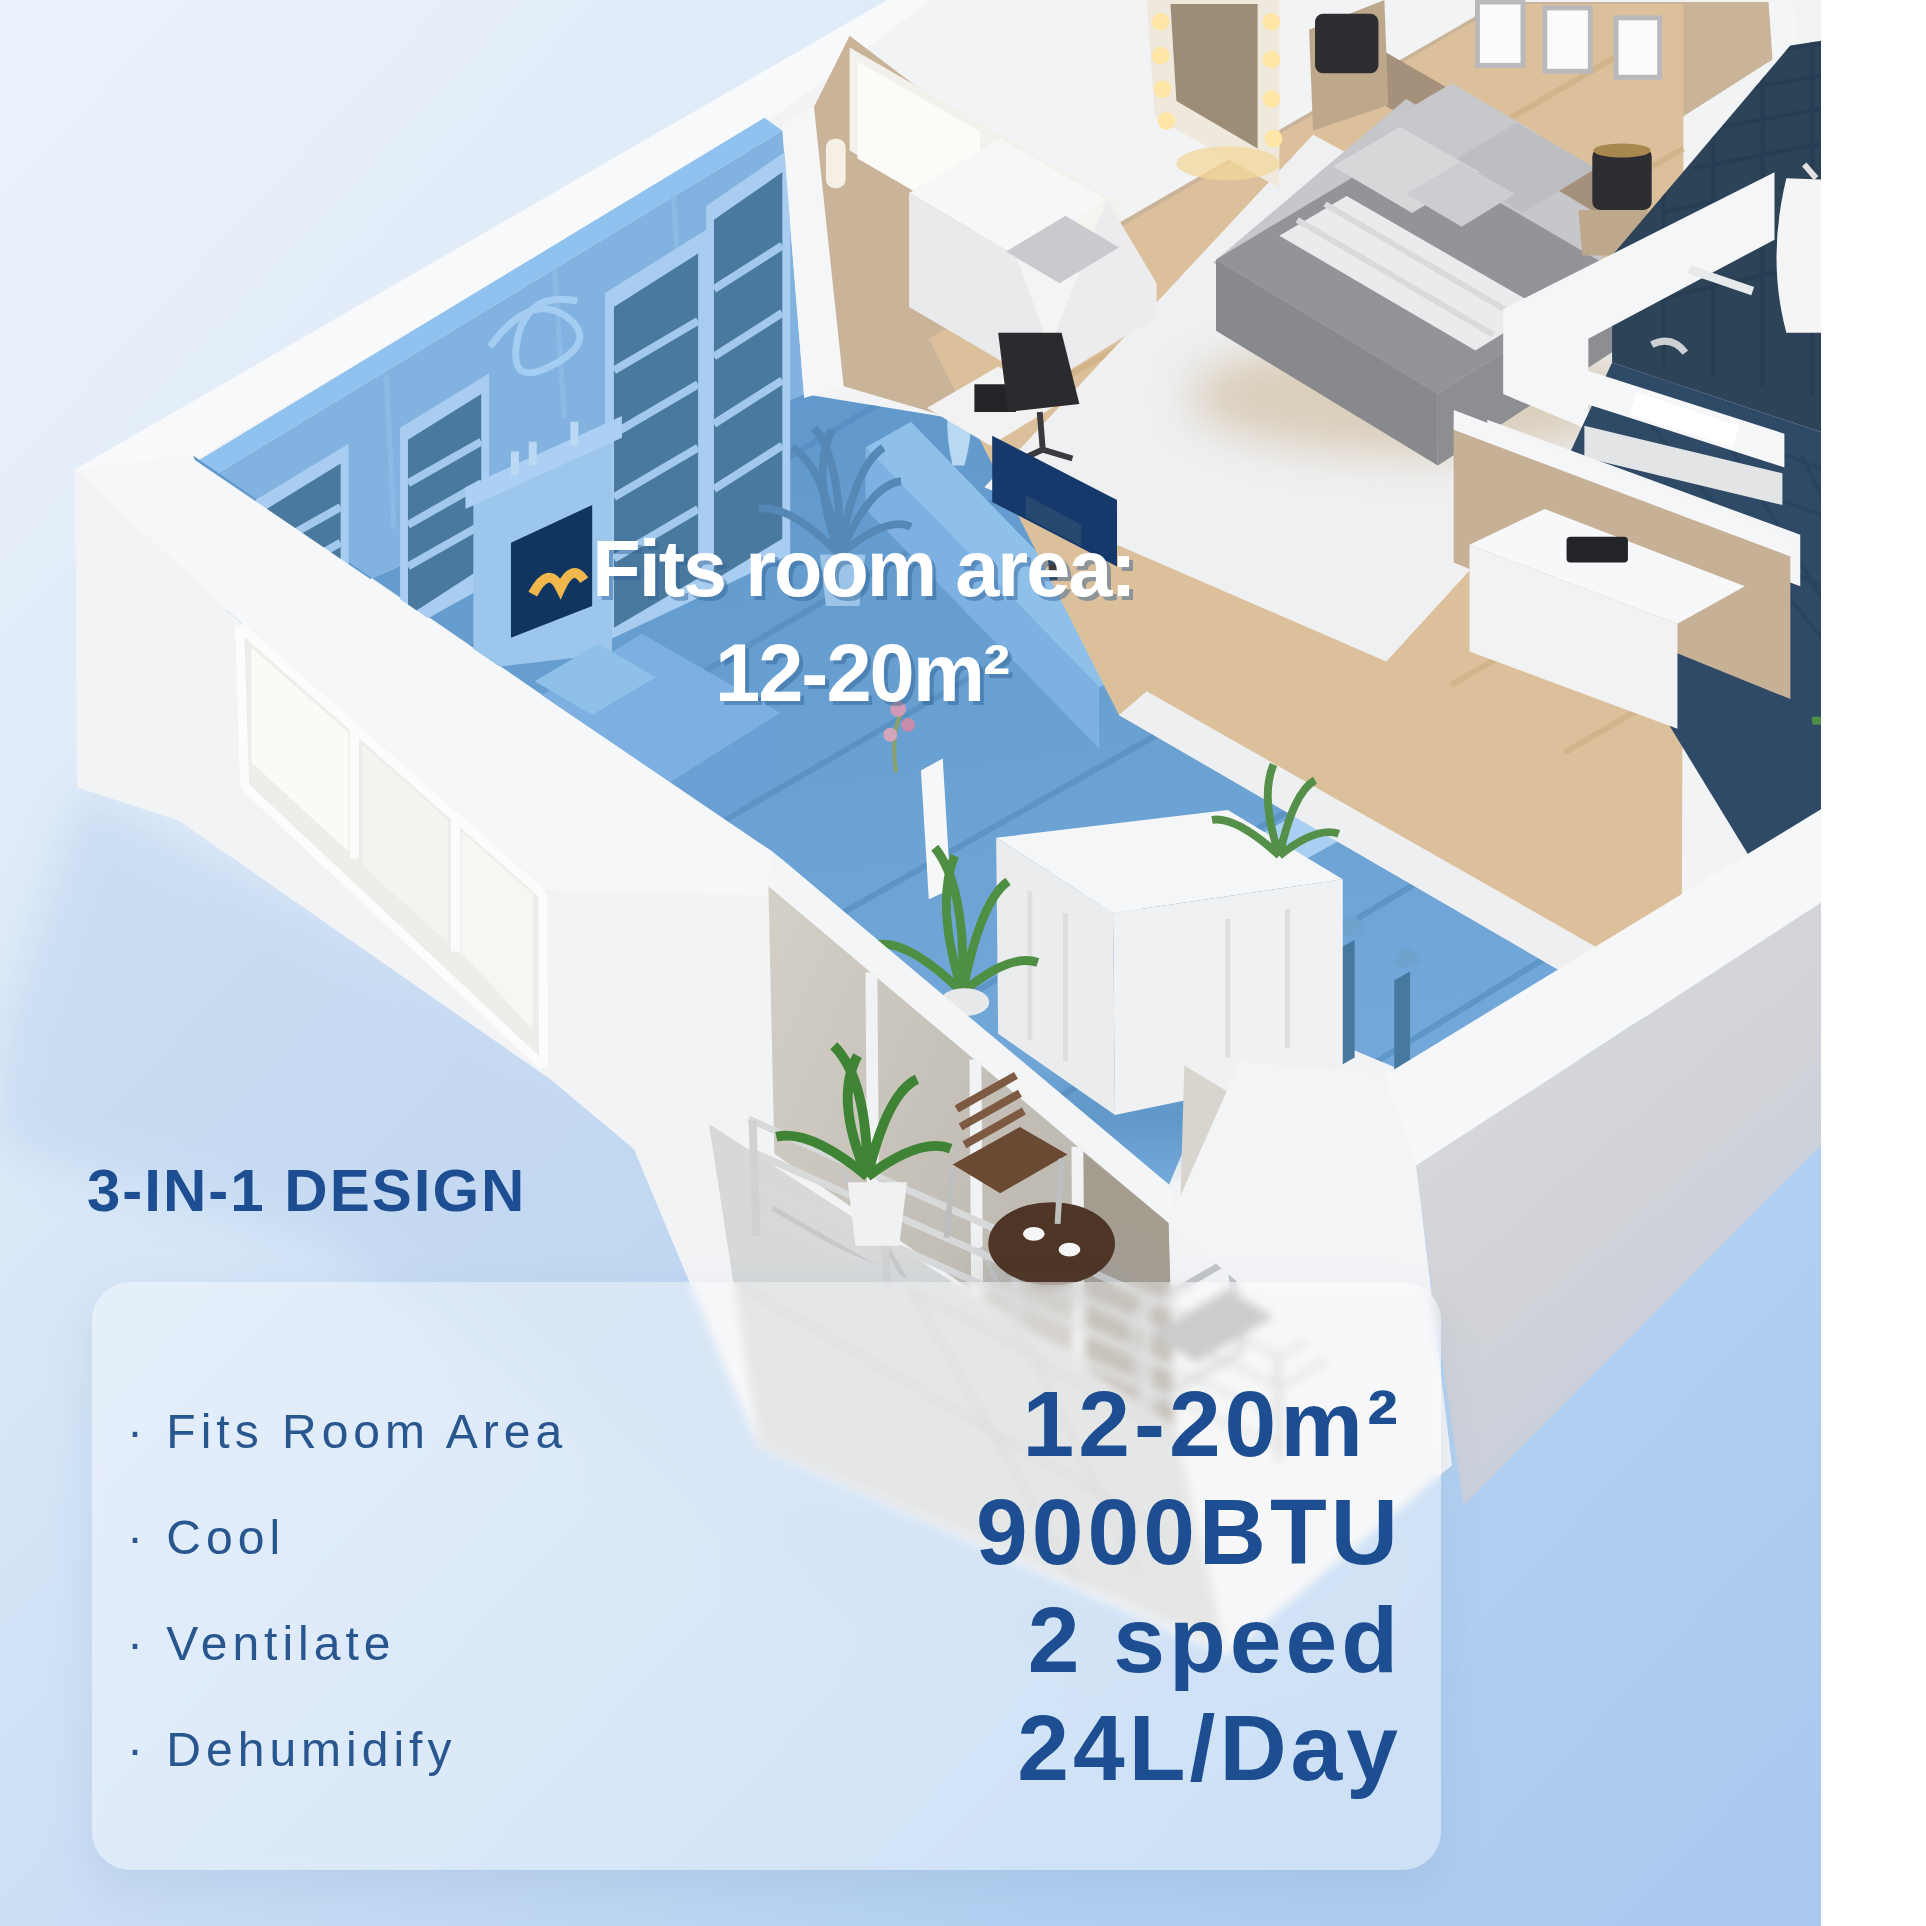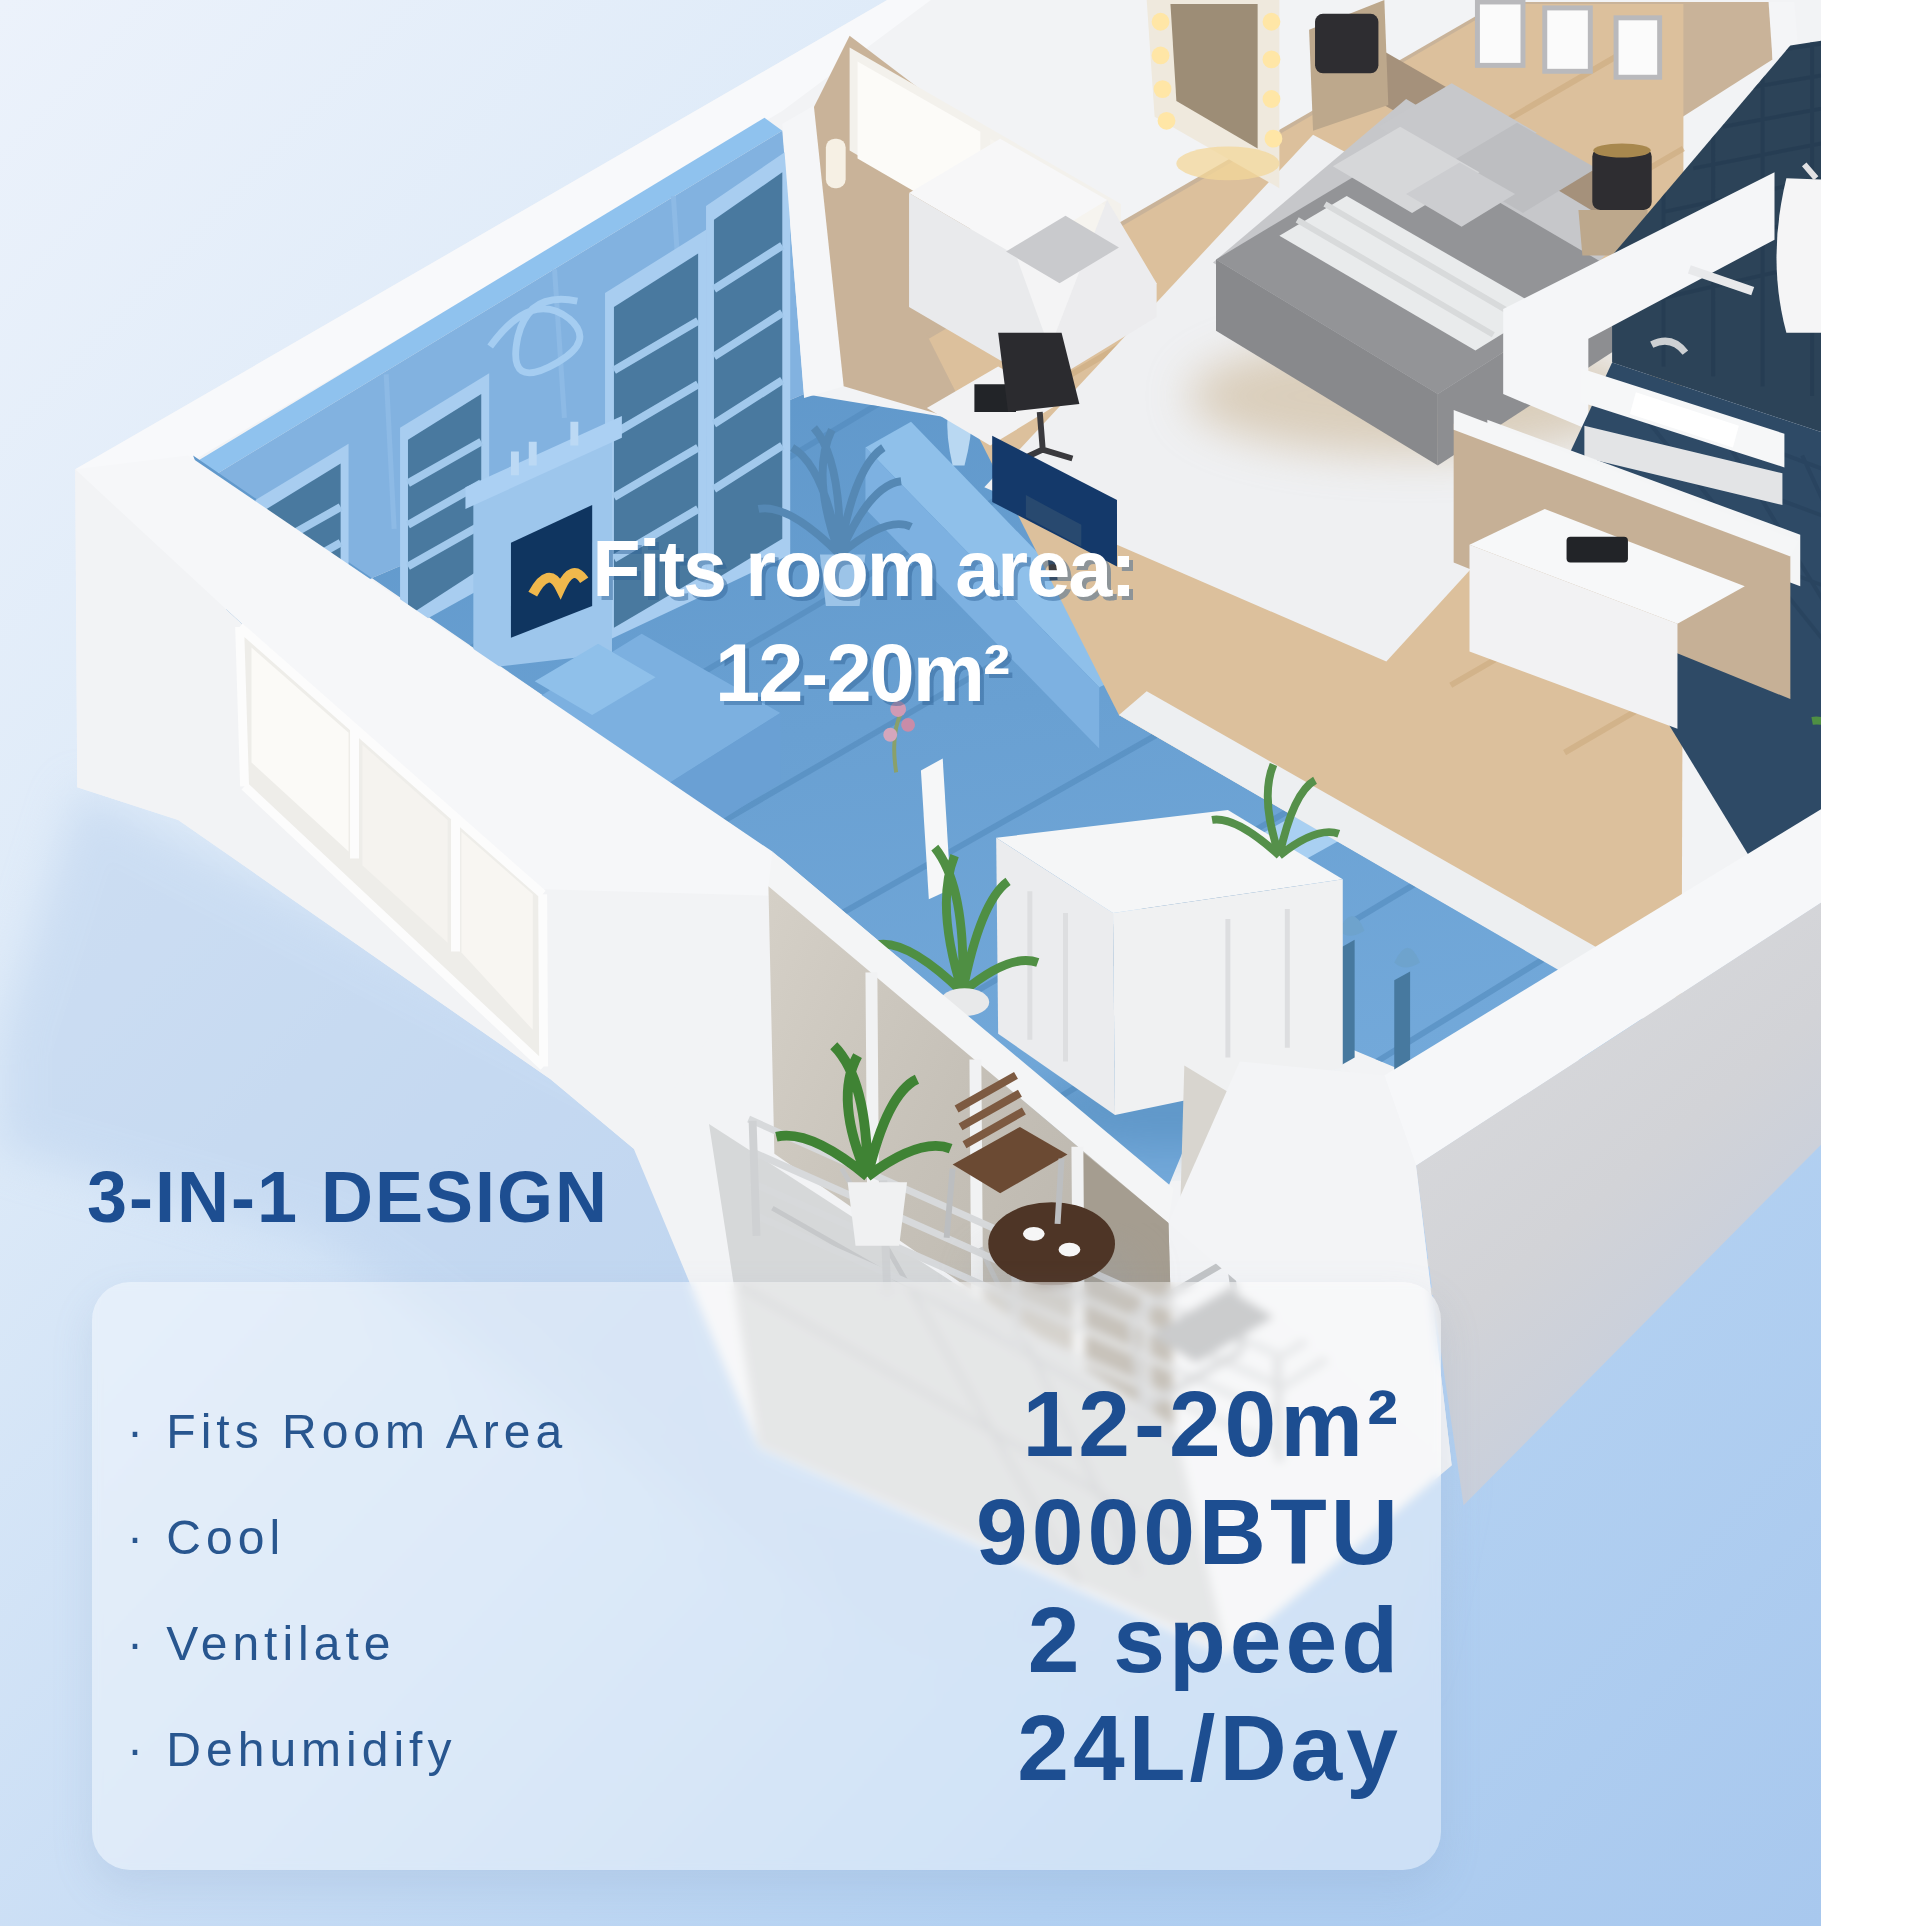--- a/index.html
+++ b/index.html
@@ -308,21 +308,21 @@
 <polygon points="1398,1086 1946,752 1946,842 1430,1177" fill="#f6f7f9"></polygon>
 
 <polygon points="1252,1072 1398,1086 1430,1177 1466,1480 1180,1235" fill="#f3f4f6"></polygon>
 
 <text x="876" y="606" font-size="80" font-weight="bold" fill="#2e6195" opacity="0.45" text-anchor="middle" letter-spacing="-2">Fits room area:</text>
 <text x="872" y="602" font-size="80" font-weight="bold" fill="#ffffff" text-anchor="middle" letter-spacing="-2">Fits room area:</text>
 <text x="874" y="712" font-size="82" font-weight="bold" fill="#2e6195" opacity="0.45" text-anchor="middle" letter-spacing="-2">12-20m²</text>
 <text x="870" y="708" font-size="82" font-weight="bold" fill="#ffffff" text-anchor="middle" letter-spacing="-2">12-20m²</text>
 </svg>
 
-<div class="t" style="left:87px;top:1156px;font-size:72px;font-weight:bold;color:#1d4e91;letter-spacing:2px;">3-IN-1 DESIGN</div>
+<div class="t" style="left:87px;top:1156px;font-size:60px;font-weight:bold;color:#1d4e91;letter-spacing:2px;">3-IN-1 DESIGN</div>
 
 <div class="t" style="left:92px;top:1282px;width:1349px;height:588px;background:rgba(255,255,255,0.38);border-radius:38px;box-shadow:0 18px 40px rgba(120,150,190,0.18);backdrop-filter:blur(5px);"></div>
 
 <div class="t" style="left:127px;top:1379px;font-size:48px;color:#28568f;line-height:106px;letter-spacing:5px;">· Fits Room Area<br>· Cool<br>· Ventilate<br>· Dehumidify</div>
 
 <div class="t" style="left:0px;top:1370px;width:1402px;text-align:right;font-size:93px;font-weight:bold;color:#1d4e91;line-height:108px;letter-spacing:4px;">12-20m²<br>9000BTU<br>2 speed<br>24L/Day</div>
 </div>
 
 
 </body></html>

